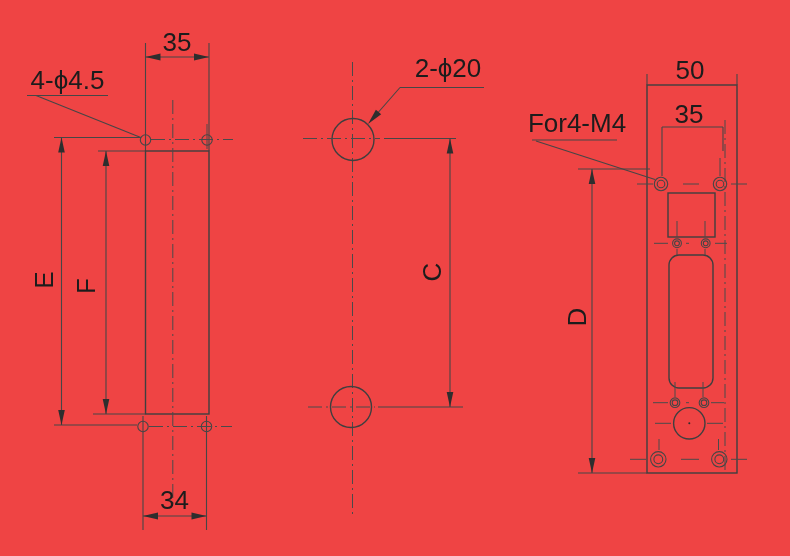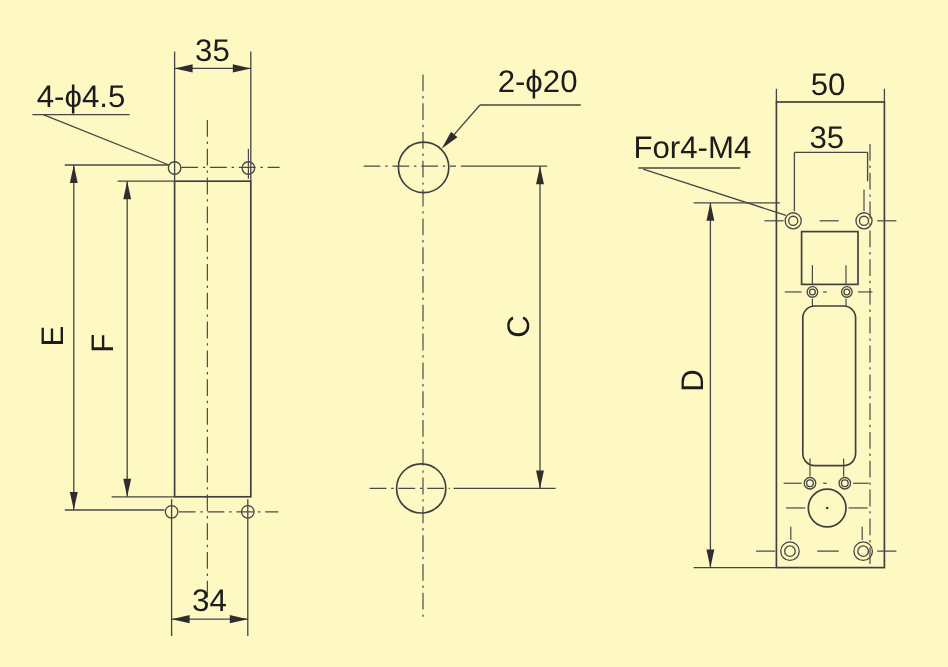--- a/index.html
+++ b/index.html
@@ -1,16 +1,16 @@
 <!DOCTYPE html>
 <html><head>
 <meta charset="utf-8">
 <style>
   html,body{margin:0;padding:0;background:#ffffff;}
-  .stage{width:790px;height:556px;position:relative;background:#fef9c3;overflow:hidden;}
+  .stage{width:790px;height:556px;position:relative;background:#ef4444;overflow:hidden;}
   svg{display:block;}
   .ln{stroke:#3f3f3f;stroke-width:1.4;fill:none;stroke-linecap:butt;}
   .thin{stroke:#464646;stroke-width:1.1;fill:none;}
   .cl{stroke:#4a4a4a;stroke-width:1;fill:none;stroke-dasharray:14 4 2 4;}
   .tick{stroke:#4a4a4a;stroke-width:1;fill:none;}
   .arr{fill:#2e2e2e;stroke:none;}
   .dim-text{font-family:"Liberation Sans","DejaVu Sans",sans-serif;font-size:26px;fill:#1c1c1c;}
   .mid{text-anchor:middle;}
 </style>
 </head>

